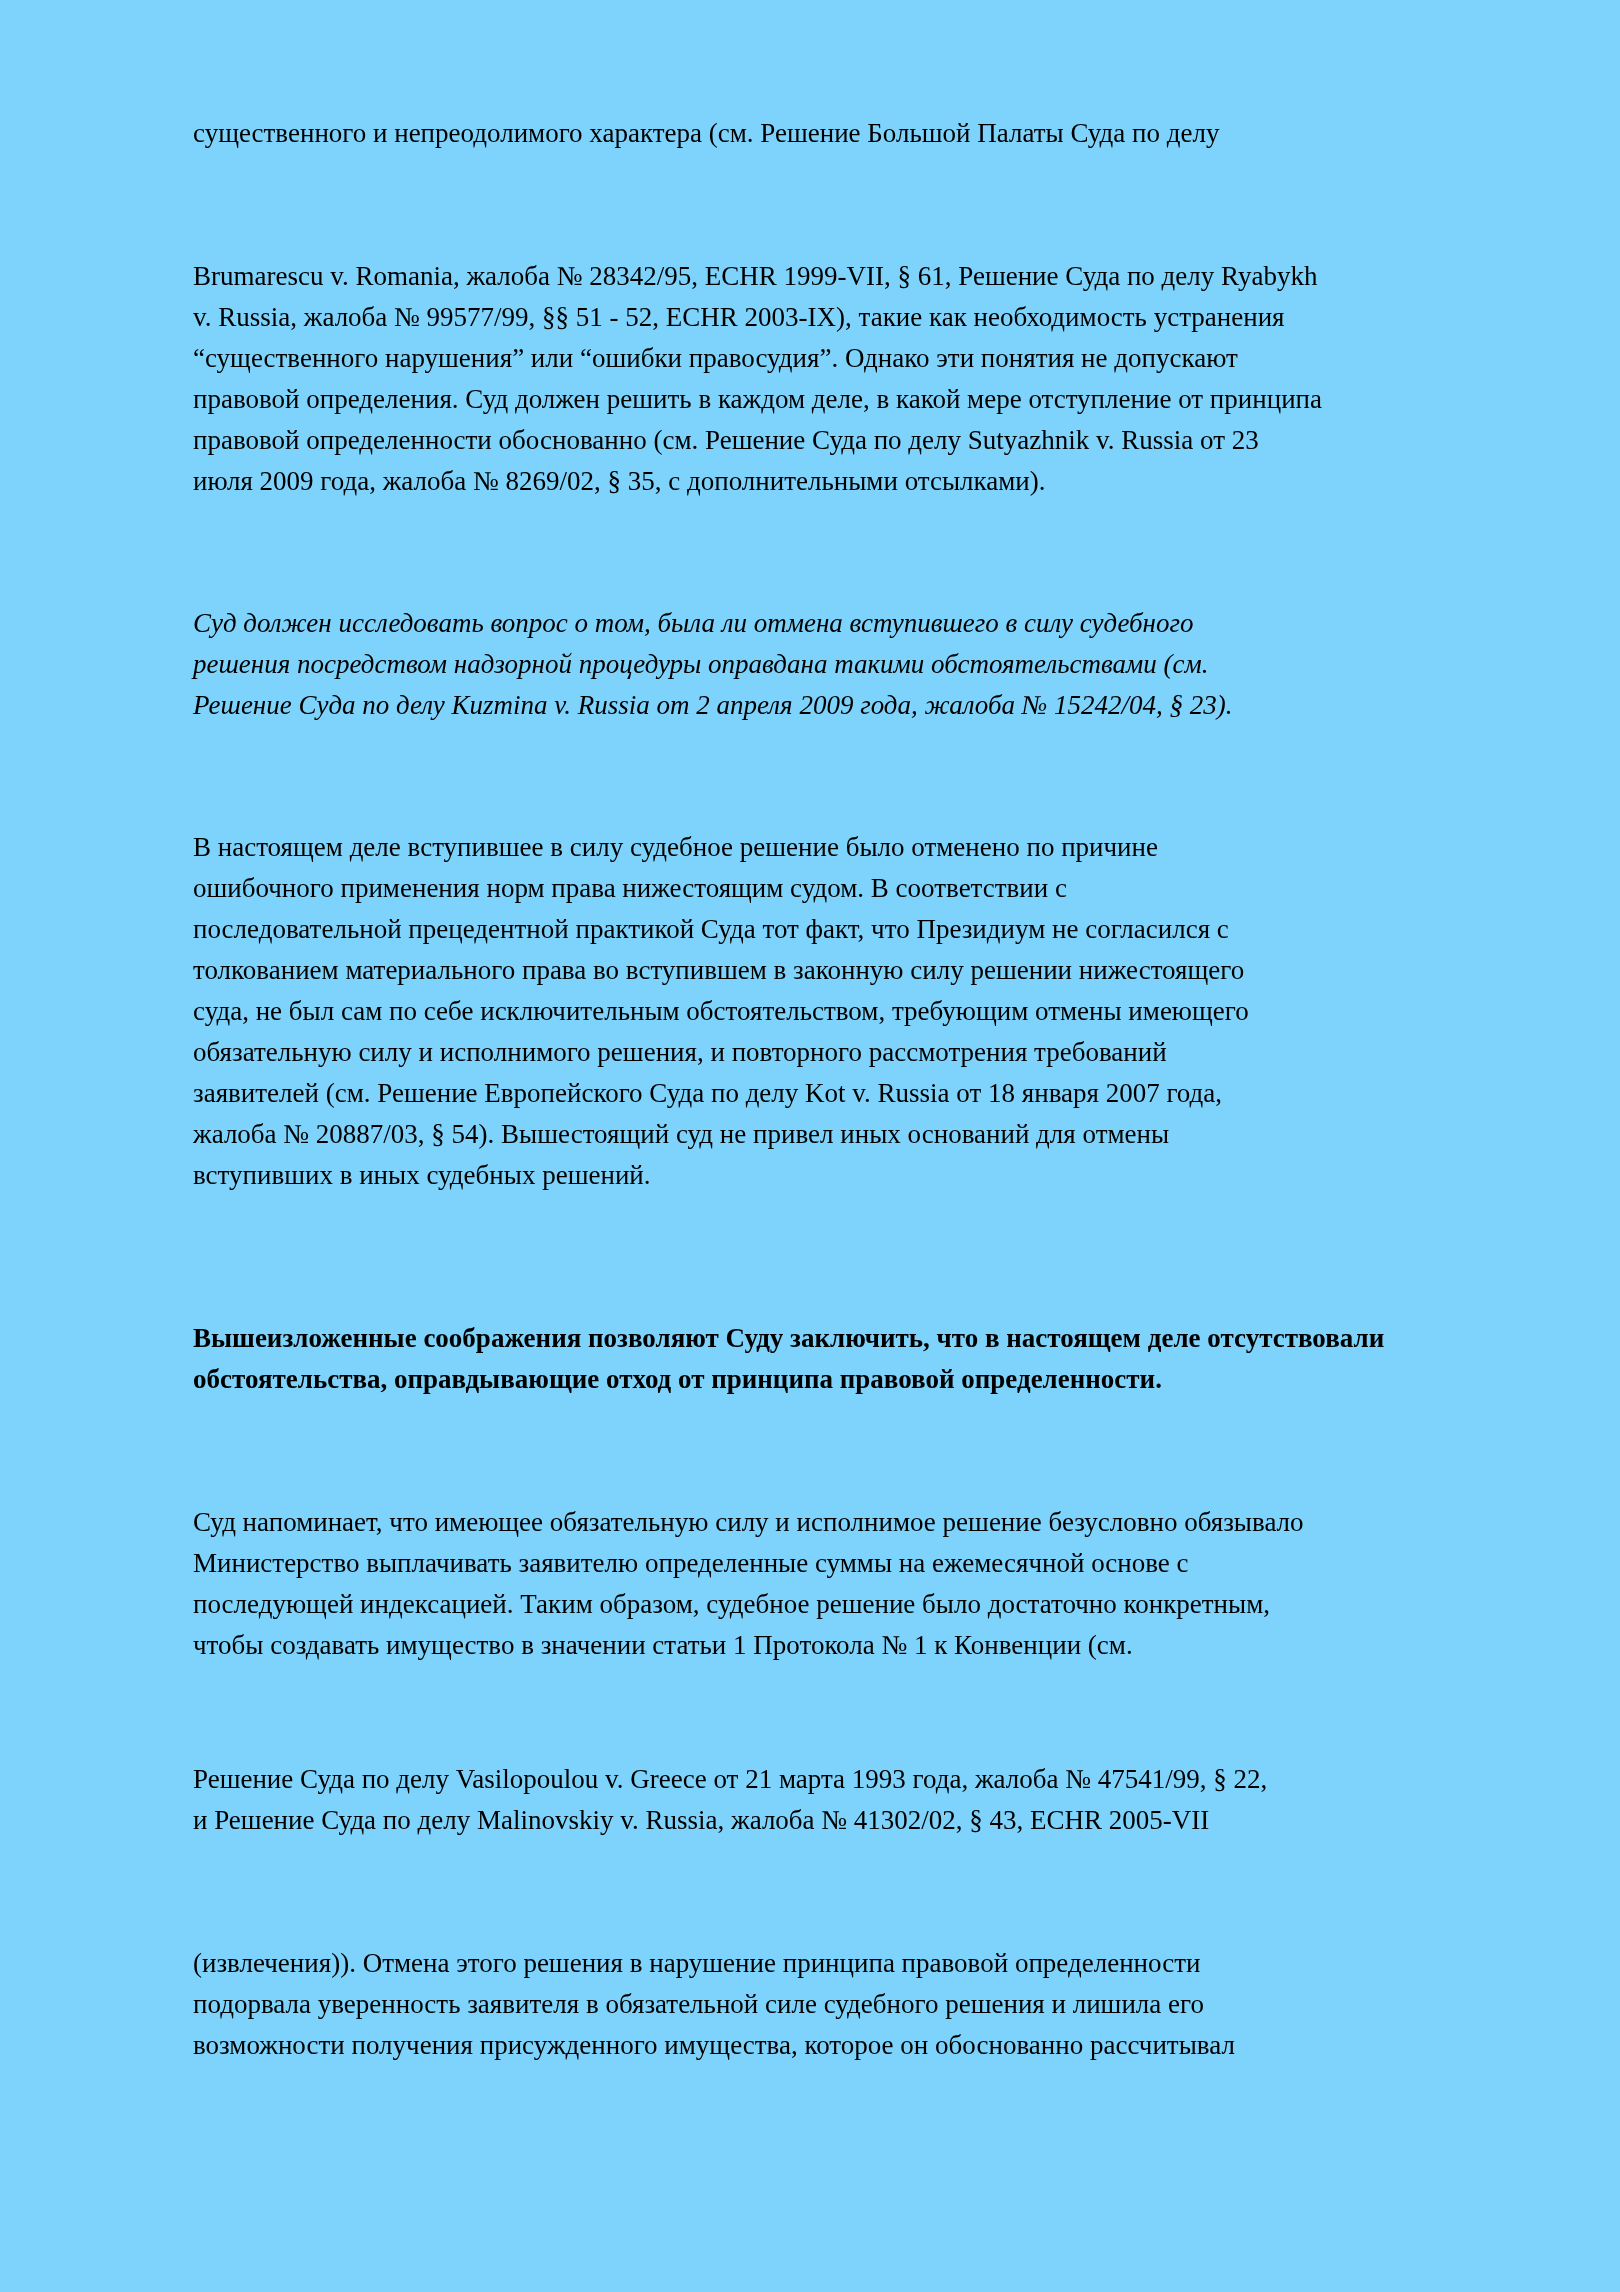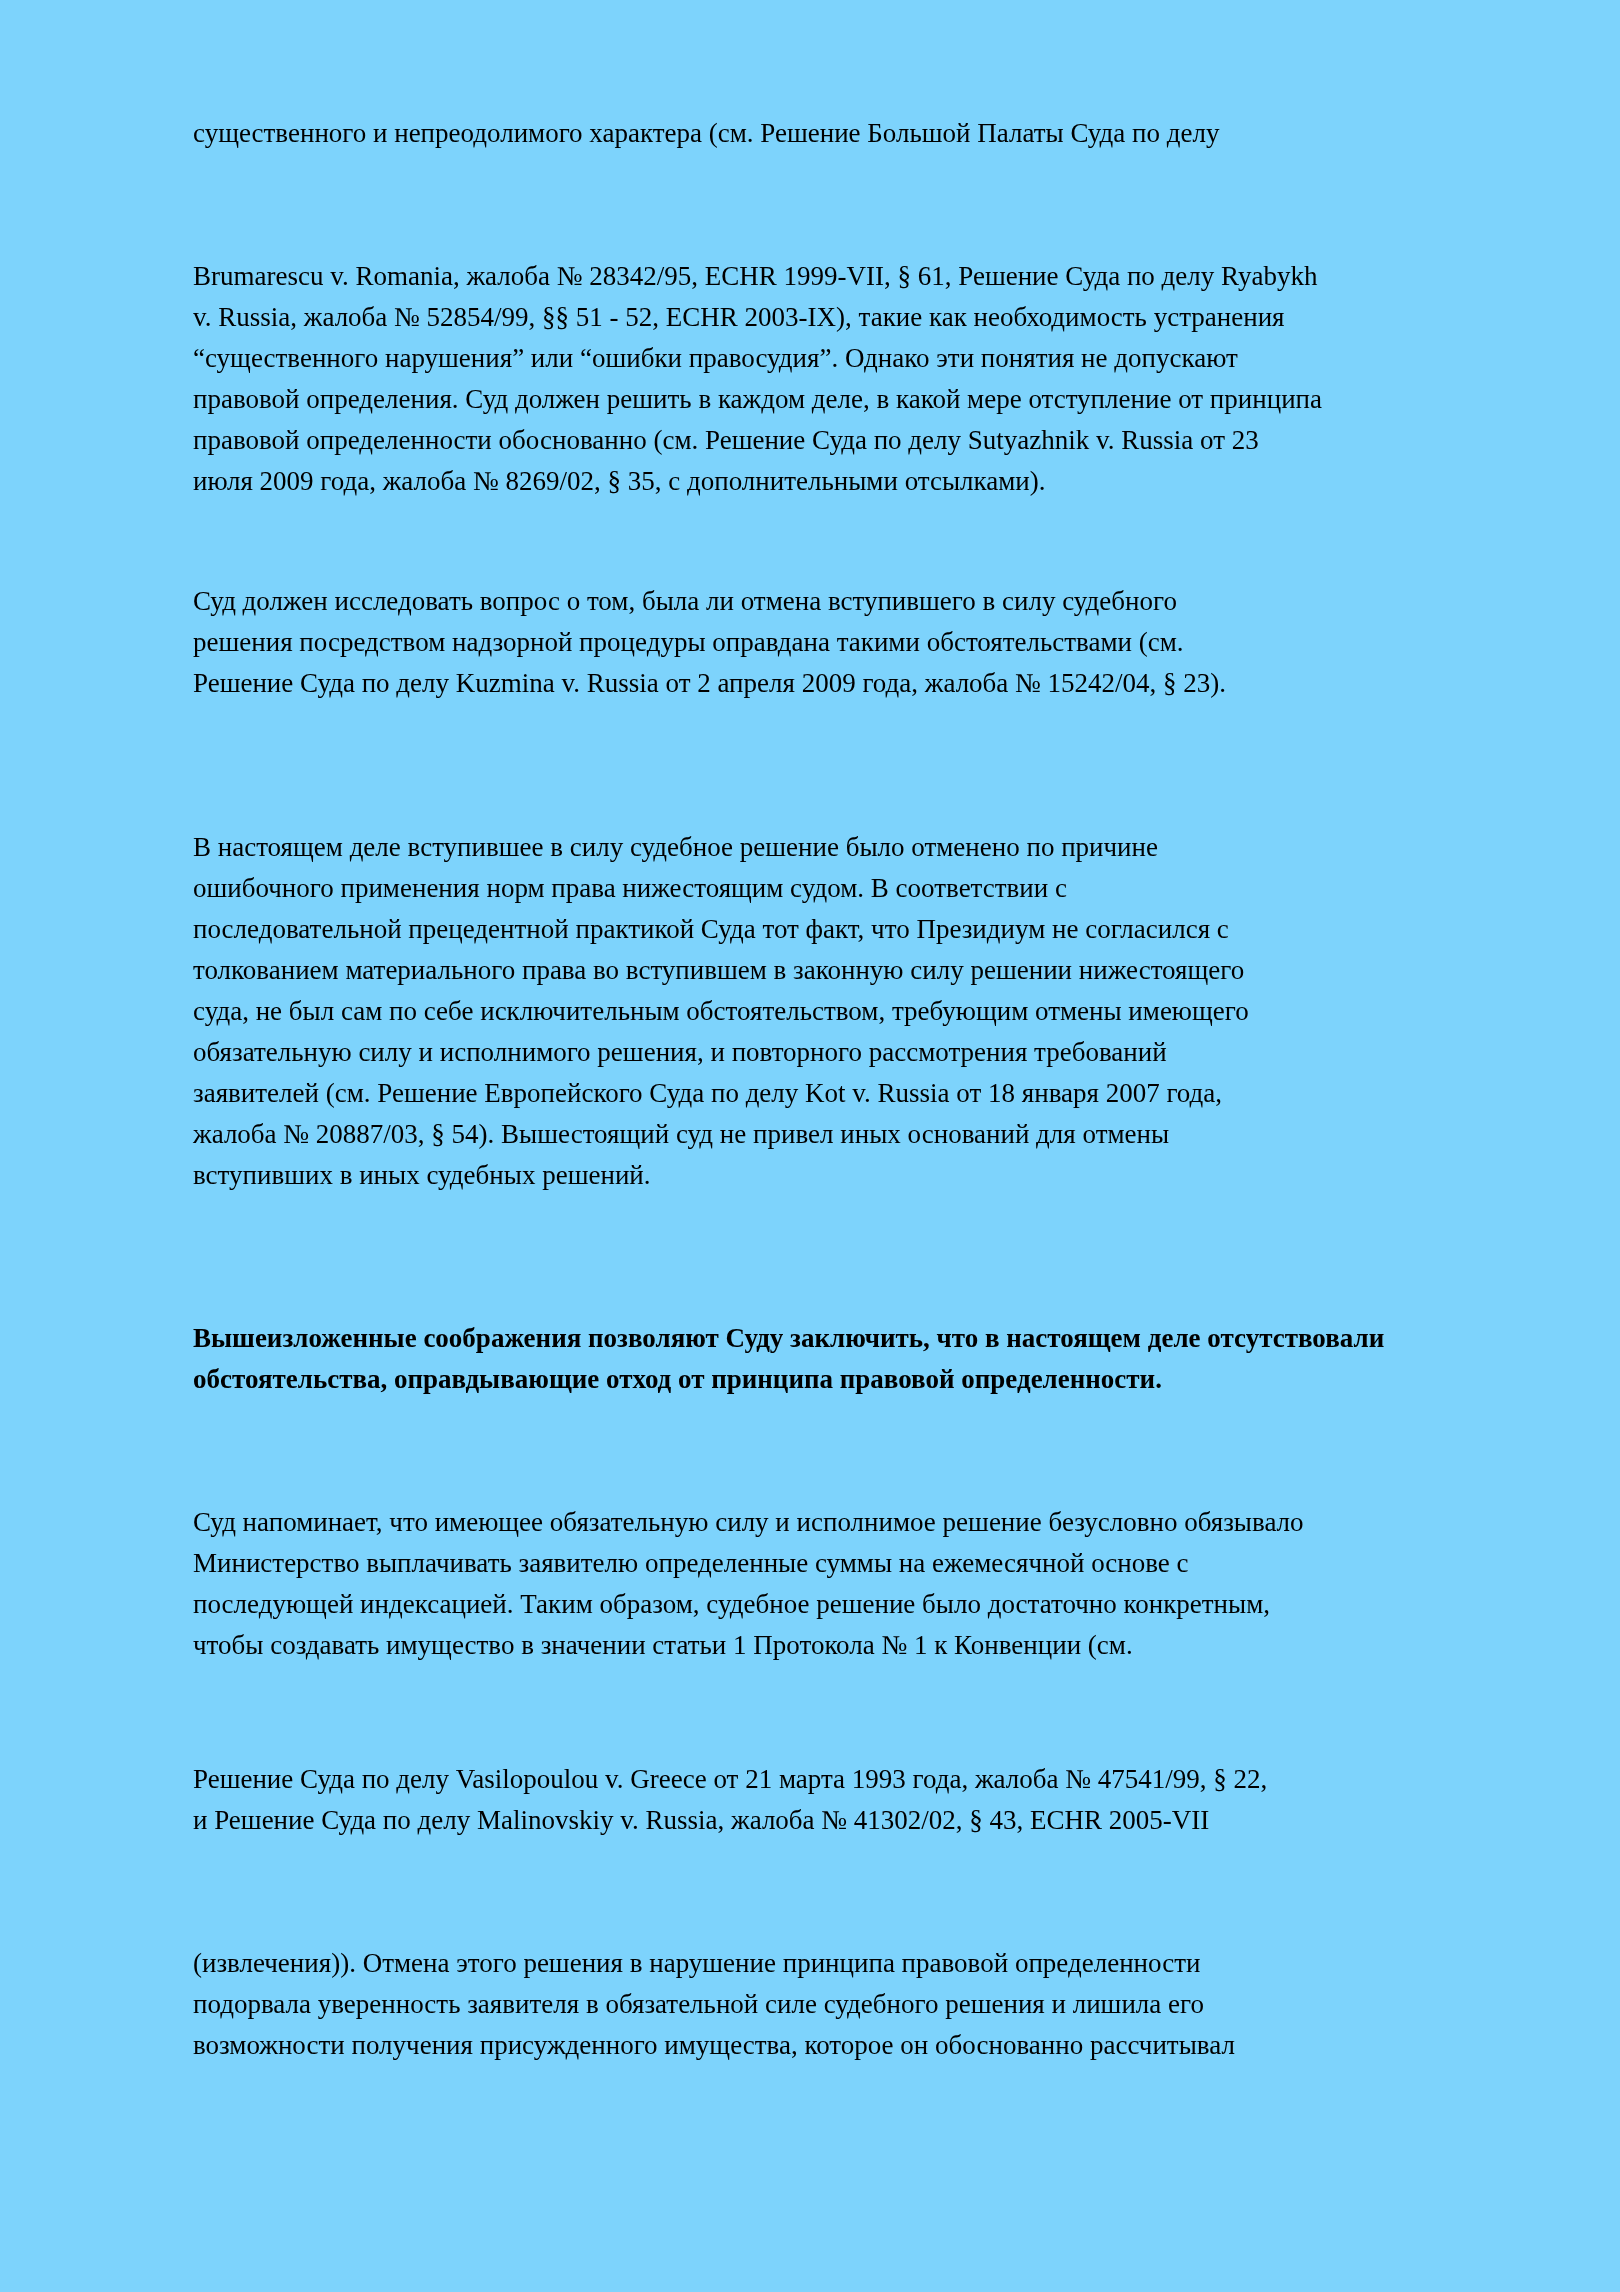--- a/index.html
+++ b/index.html
@@ -40,28 +40,28 @@
 <body>
 
 <div class="page">
 
   <div class="para" style="top:113px;">
     <span class="line">существенного и непреодолимого характера (см. Решение Большой Палаты Суда по делу</span>
   </div>
 
   <div class="para" style="top:256px;">
     <span class="line">Brumarescu v. Romania, жалоба № 28342/95, ECHR 1999-VII, § 61, Решение Суда по делу Ryabykh</span>
-    <span class="line">v. Russia, жалоба № 52854/99, §§ 51 - 52, ECHR 2003-IX), такие как необходимость устранения</span>
+    <span class="line">v. Russia, жалоба № 99577/99, §§ 51 - 52, ECHR 2003-IX), такие как необходимость устранения</span>
     <span class="line">“существенного нарушения” или “ошибки правосудия”. Однако эти понятия не допускают</span>
     <span class="line">правовой определения. Суд должен решить в каждом деле, в какой мере отступление от принципа</span>
     <span class="line">правовой определенности обоснованно (см. Решение Суда по делу Sutyazhnik v. Russia от 23</span>
     <span class="line">июля 2009 года, жалоба № 8269/02, § 35, с дополнительными отсылками).</span>
   </div>
 
-  <div class="para" style="top:581px;">
+  <div class="para" style="top:603px;font-style:italic;">
     <span class="line">Суд должен исследовать вопрос о том, была ли отмена вступившего в силу судебного</span>
     <span class="line">решения посредством надзорной процедуры оправдана такими обстоятельствами (см.</span>
     <span class="line">Решение Суда по делу Kuzmina v. Russia от 2 апреля 2009 года, жалоба № 15242/04, § 23).</span>
   </div>
 
   <div class="para" style="top:827px;">
     <span class="line">В настоящем деле вступившее в силу судебное решение было отменено по причине</span>
     <span class="line">ошибочного применения норм права нижестоящим судом. В соответствии с</span>
     <span class="line">последовательной прецедентной практикой Суда тот факт, что Президиум не согласился с</span>
     <span class="line">толкованием материального права во вступившем в законную силу решении нижестоящего</span>

